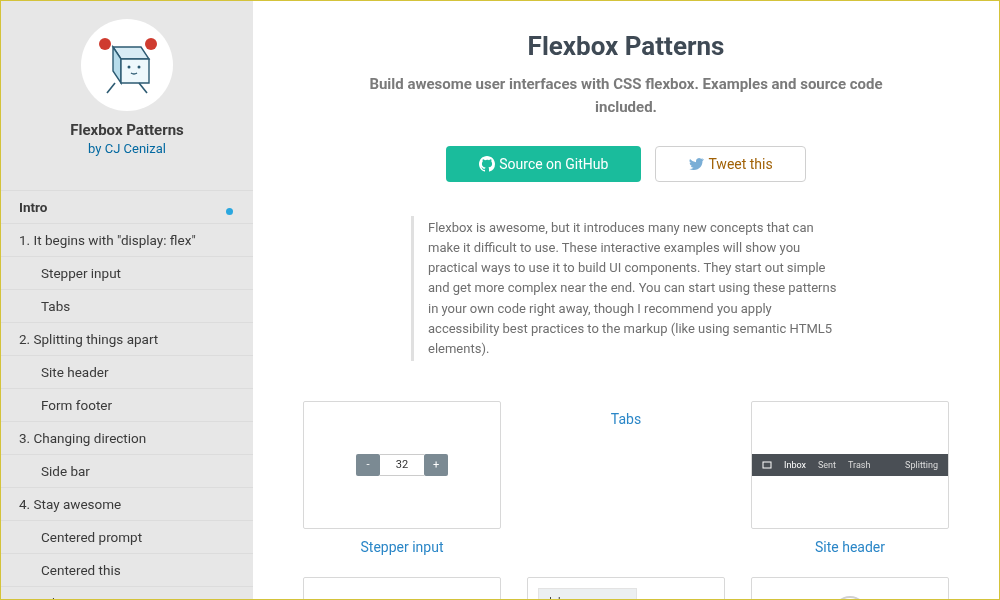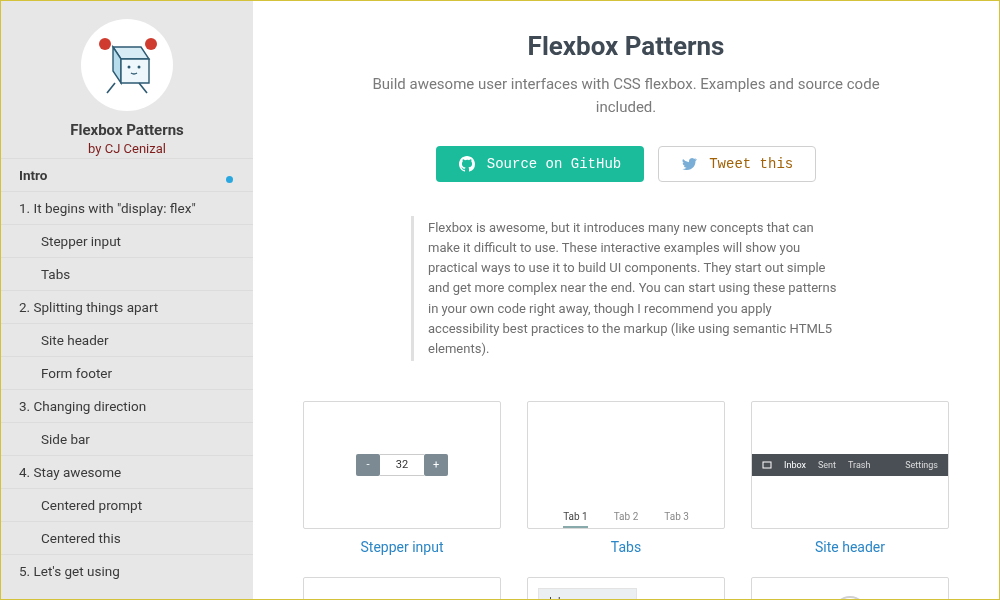--- a/index.html
+++ b/index.html
@@ -7,37 +7,37 @@
   body { display: flex; border: 1px solid #d4c33a; width: 1000px; height: 600px; overflow: hidden; background: #fff; }
 
   
   .sidebar { width: 252px; background: #e7e7e7; overflow-y: auto; padding: 18px 0 20px; position: relative; }
   .sidebar::-webkit-scrollbar { width: 10px; }
   .sidebar::-webkit-scrollbar-thumb { background: #bdbdbd; border-radius: 4px; }
   .sidebar::-webkit-scrollbar-track { background: #f0f0f0; }
   .logo-wrap { display: flex; justify-content: center; margin-bottom: 10px; }
   .logo-circle { width: 92px; height: 92px; border-radius: 50%; background: #fff; display: flex; align-items: center; justify-content: center; position: relative; }
   .sidebar-title { text-align: center; font-size: 15px; font-weight: 700; color: #3c3c3c; margin-top: 6px; }
-  .sidebar-by { text-align: center; font-size: 13px; color: #7f1d1d; margin-top: 2px; margin-bottom: 2px; }
+  .sidebar-by { text-align: center; font-size: 13px; color: #0369a1; margin-top: 2px; margin-bottom: 34px; }
 
   .nav { list-style: none; font-size: 13.5px; color: #3a3a3a; }
   .nav-item { padding: 8px 20px 8px 18px; border-top: 1px solid #dcdcdc; display: flex; align-items: flex-end; justify-content: space-between; cursor: pointer; }
   .nav-item.active { font-weight: 700; }
   .nav-dot { width: 7px; height: 7px; border-radius: 50%; background: #2aa7df; }
   .nav-section { padding: 8px 20px 8px 18px; border-top: 1px solid #dcdcdc; color: #3a3a3a; cursor: pointer; }
   .nav-sub { padding: 8px 20px 8px 40px; border-top: 1px solid #dcdcdc; color: #3a3a3a; cursor: pointer; }
 
   
   .main { flex: 1; overflow-y: auto; padding: 30px 50px 0 50px; }
   .main::-webkit-scrollbar { width: 0; }
   .page-title { text-align: center; font-size: 26px; font-weight: 700; color: #3f4a55; margin-bottom: 12px; }
-  .page-sub { text-align: center; font-size: 15px; color: #7a7a7a; line-height: 1.5; max-width: 520px; margin: 0 auto 28px; }
+  .page-sub { text-align: center; font-size: 15px; color: #7a7a7a; line-height: 1.5; max-width: 520px; margin: 0 auto 28px; font-weight: bold; }
 
   .btn-row { display: flex; justify-content: center; gap: 14px; margin-bottom: 34px; }
-  .btn { display: inline-flex; align-items: center; gap: 12px; padding: 9px 22px; border-radius: 4px; font-size: 14px; cursor: pointer; border: 1px solid transparent; font-family: Liberation Mono, monospace; }
+  .btn { display: inline-flex; align-items: center; gap: 4px; padding: 9px 32px; border-radius: 4px; font-size: 14px; cursor: pointer; border: 1px solid transparent; }
   .btn-primary { background: #1abc9c; color: #fff; }
   .btn-secondary { background: #fff; color: #a16207; border: 1px solid #d0d0d0; }
 
   .intro-block { border-left: 3px solid #e0e0e0; max-width: 430px; margin: 0 auto 40px; padding: 2px 0 2px 14px; font-size: 13px; color: #6f6f6f; line-height: 1.55; }
 
   .grid { display: flex; gap: 26px; margin-bottom: 22px; }
   .card { flex: 1; display: flex; flex-direction: column; align-items: center; }
   .card-box { width: 100%; height: 128px; border: 1px solid #d8d8d8; border-radius: 2px; display: flex; align-items: center; justify-content: center; position: relative; overflow: hidden; }
   .card-label { margin-top: 10px; font-size: 14px; color: #2a86c7; text-align: center; }
 
@@ -148,41 +148,34 @@
         <div class="stepper">
           <span class="btn-s">-</span>
           <span class="val">32</span>
           <span class="btn-s">+</span>
         </div>
       </div>
       <div class="card-label">Stepper input</div>
     </div>
 
     <div class="card">
-      <div class="card-box" style="align-items:center;">
-        <div class="tabs-demo" style="padding-bottom:0;">
-          <span class="active">Tab 1</span>
-          <span>Tab 2</span>
-          <span>Tab 3</span>
-        </div>
-      </div>
       <div class="card-label">Tabs</div>
     </div>
 
     <div class="card">
       <div class="card-box" style="padding:0;">
         <div class="siteheader-demo">
           <svg width="10" height="10" viewBox="0 0 10 10">
               <rect x="1" y="2" width="8" height="6" fill="none" stroke="#fff" stroke-width="1"></rect>
             </svg>
           <span class="hl">Inbox</span>
           <span>Sent</span>
           <span>Trash</span>
           <span class="sp"></span>
-          <span>Settings</span>
+          <span>Splitting</span>
         </div>
       </div>
       <div class="card-label">Site header</div>
     </div>
   </div>
 
   <div class="grid">
     <div class="card">
       <div class="card-box compact"></div>
     </div>

